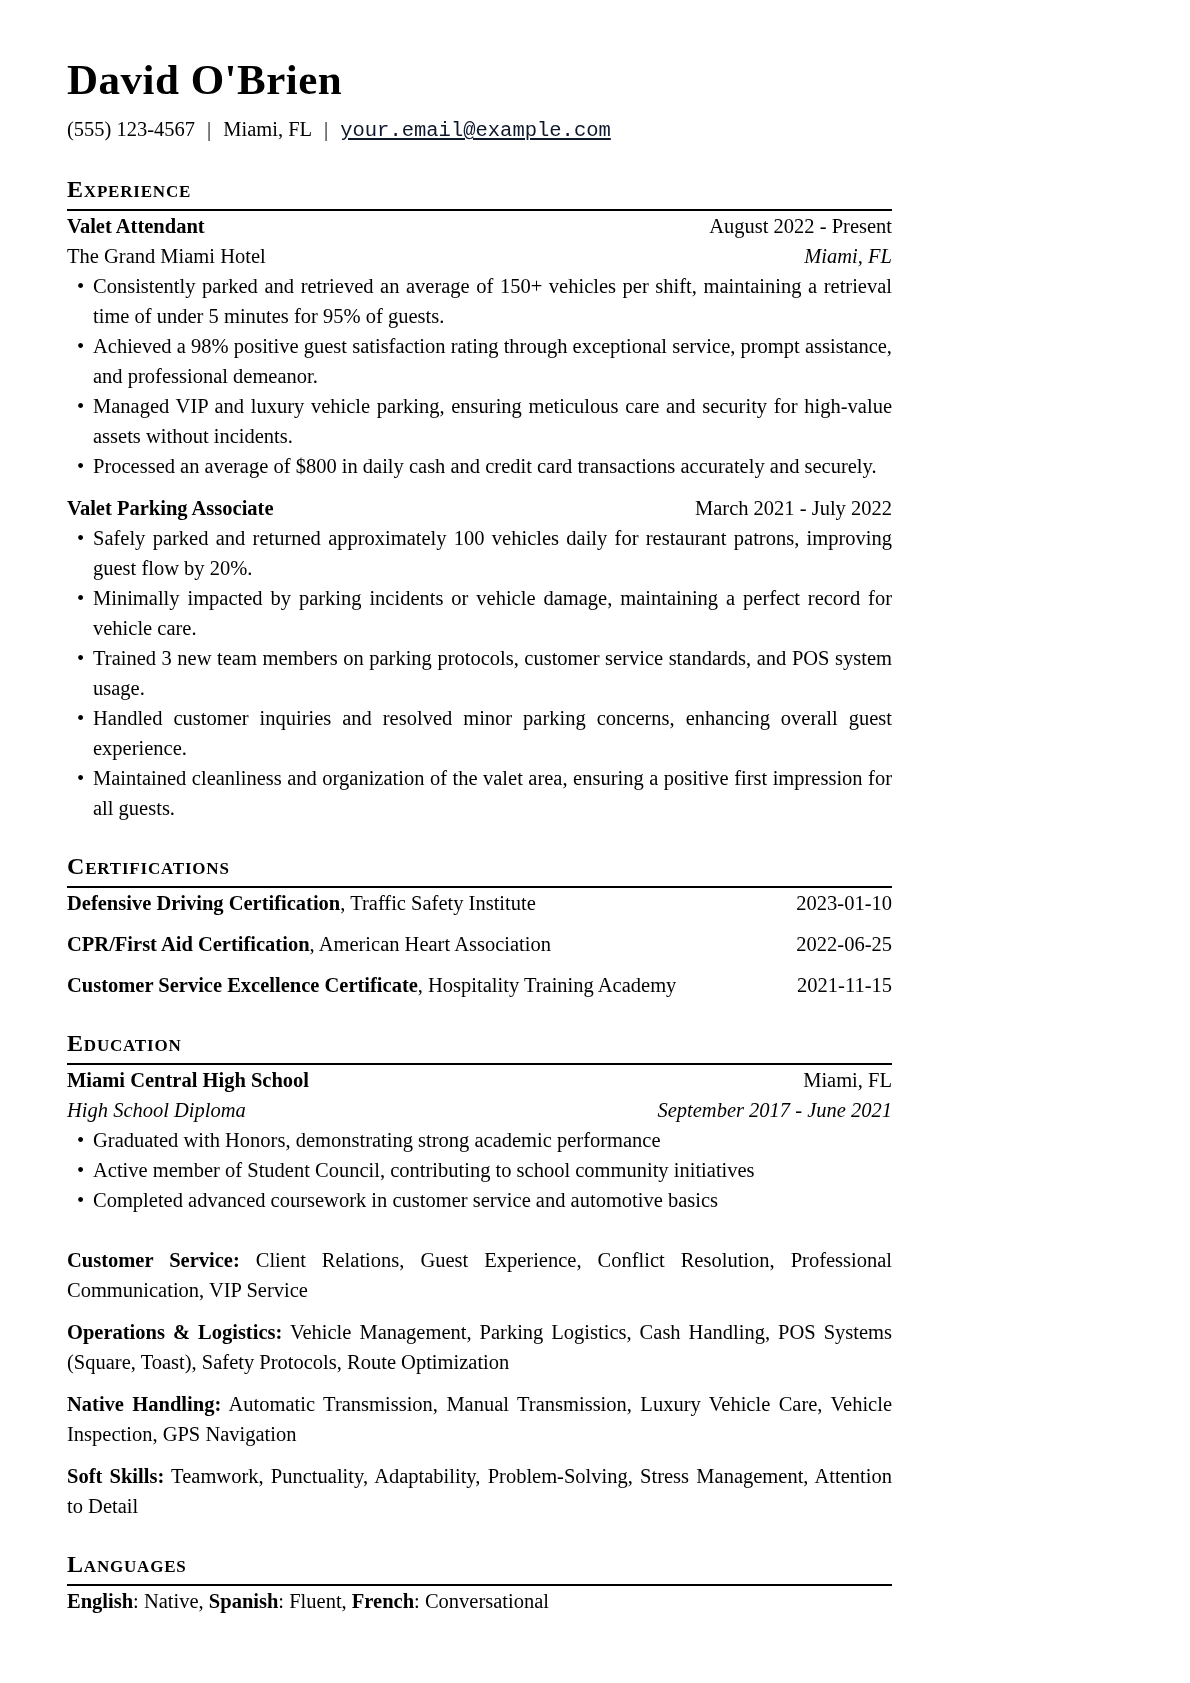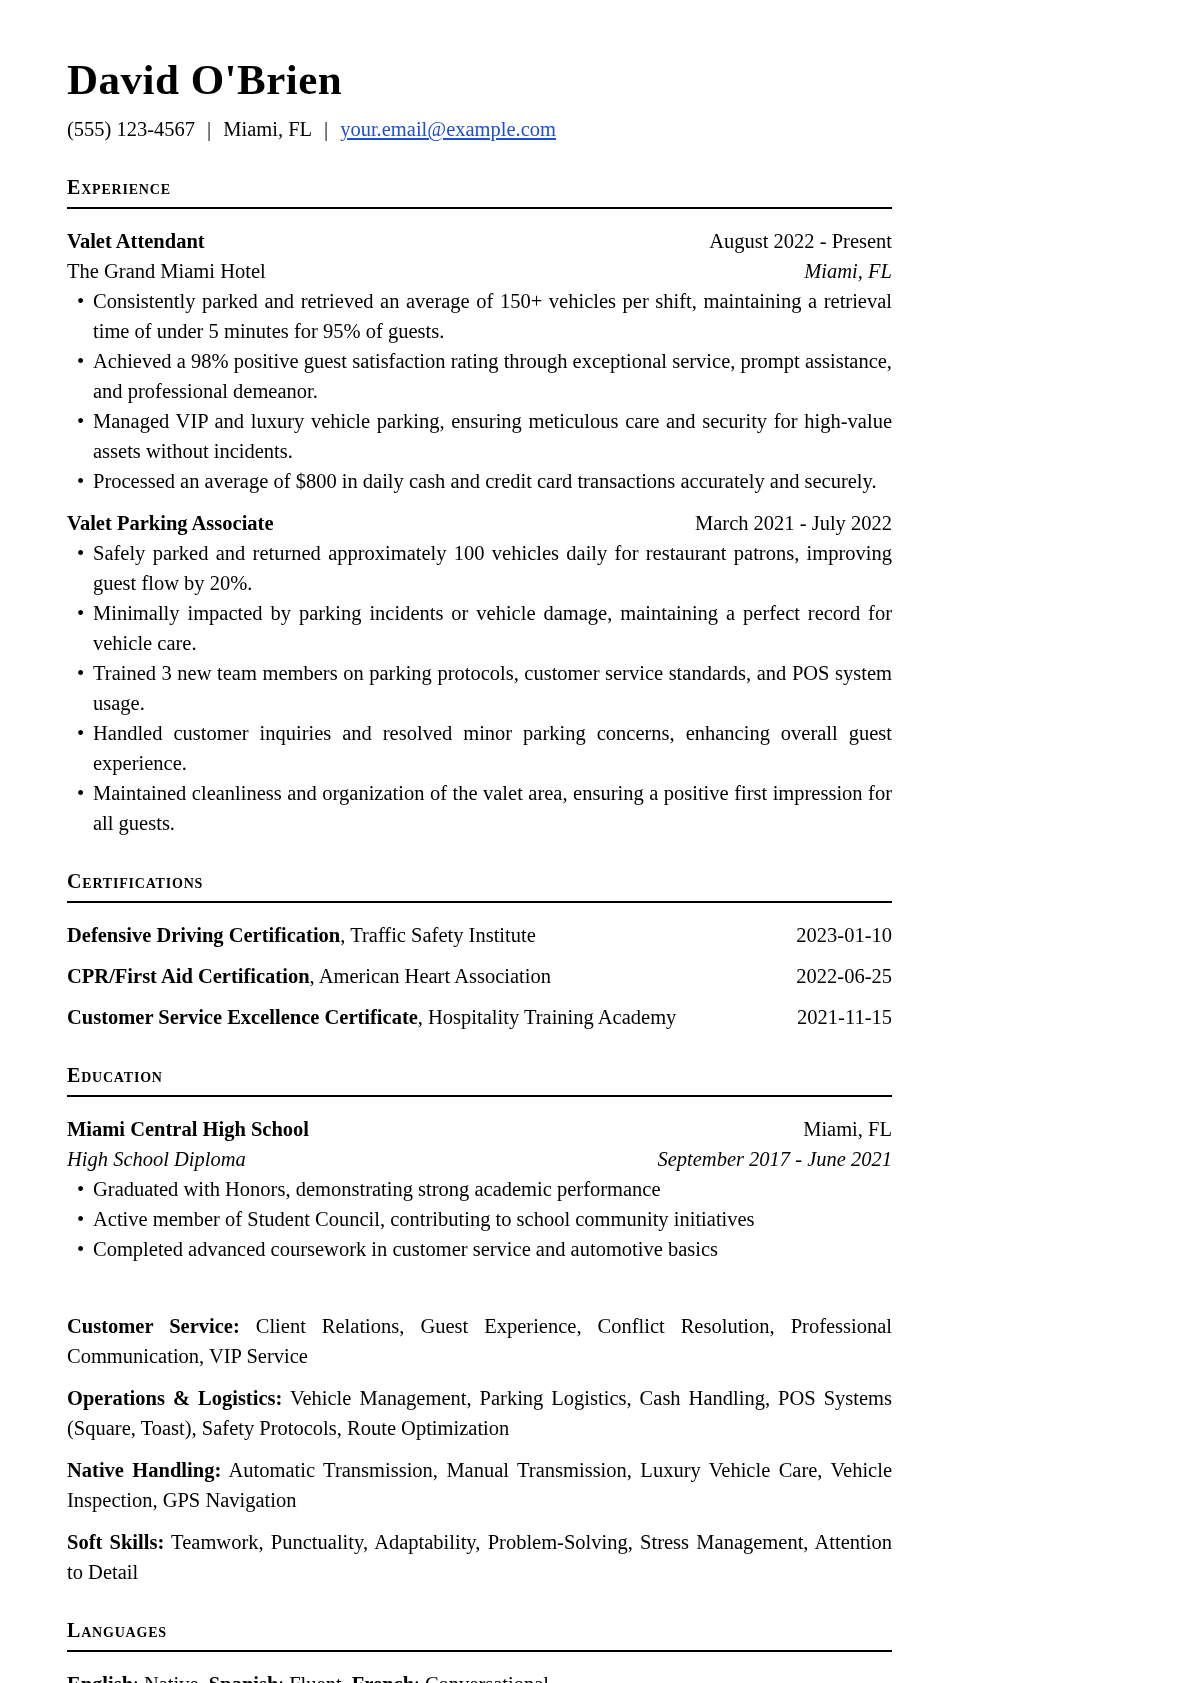--- a/index.html
+++ b/index.html
@@ -28,37 +28,38 @@
     letter-spacing: 0.5px;
   }
   .contact {
     margin-top: 10px;
   }
   .contact .sep {
     display: inline-block;
     padding: 0 12px;
   }
   .email-link {
-    color: #1d4ed8;
+    color: #0f172a;
     text-decoration: underline;
     cursor: pointer;
+    font-family: Liberation Mono, monospace;
   }
 
   
   .section { margin-top: 30px; }
   .section-title {
-    font-size: 20px;
+    font-size: 24px;
     line-height: 27px;
     font-weight: 700;
     font-variant: small-caps;
     letter-spacing: 0.8px;
     padding-bottom: 6px;
     border-bottom: 2.5px solid #000;
   }
-  .section-body { padding-top: 17px; }
+  .section-body { }
 
   
   .row {
     display: flex;
     justify-content: space-between;
     align-items: baseline;
   }
   .b { font-weight: 700; }
   .i { font-style: italic; }
 

